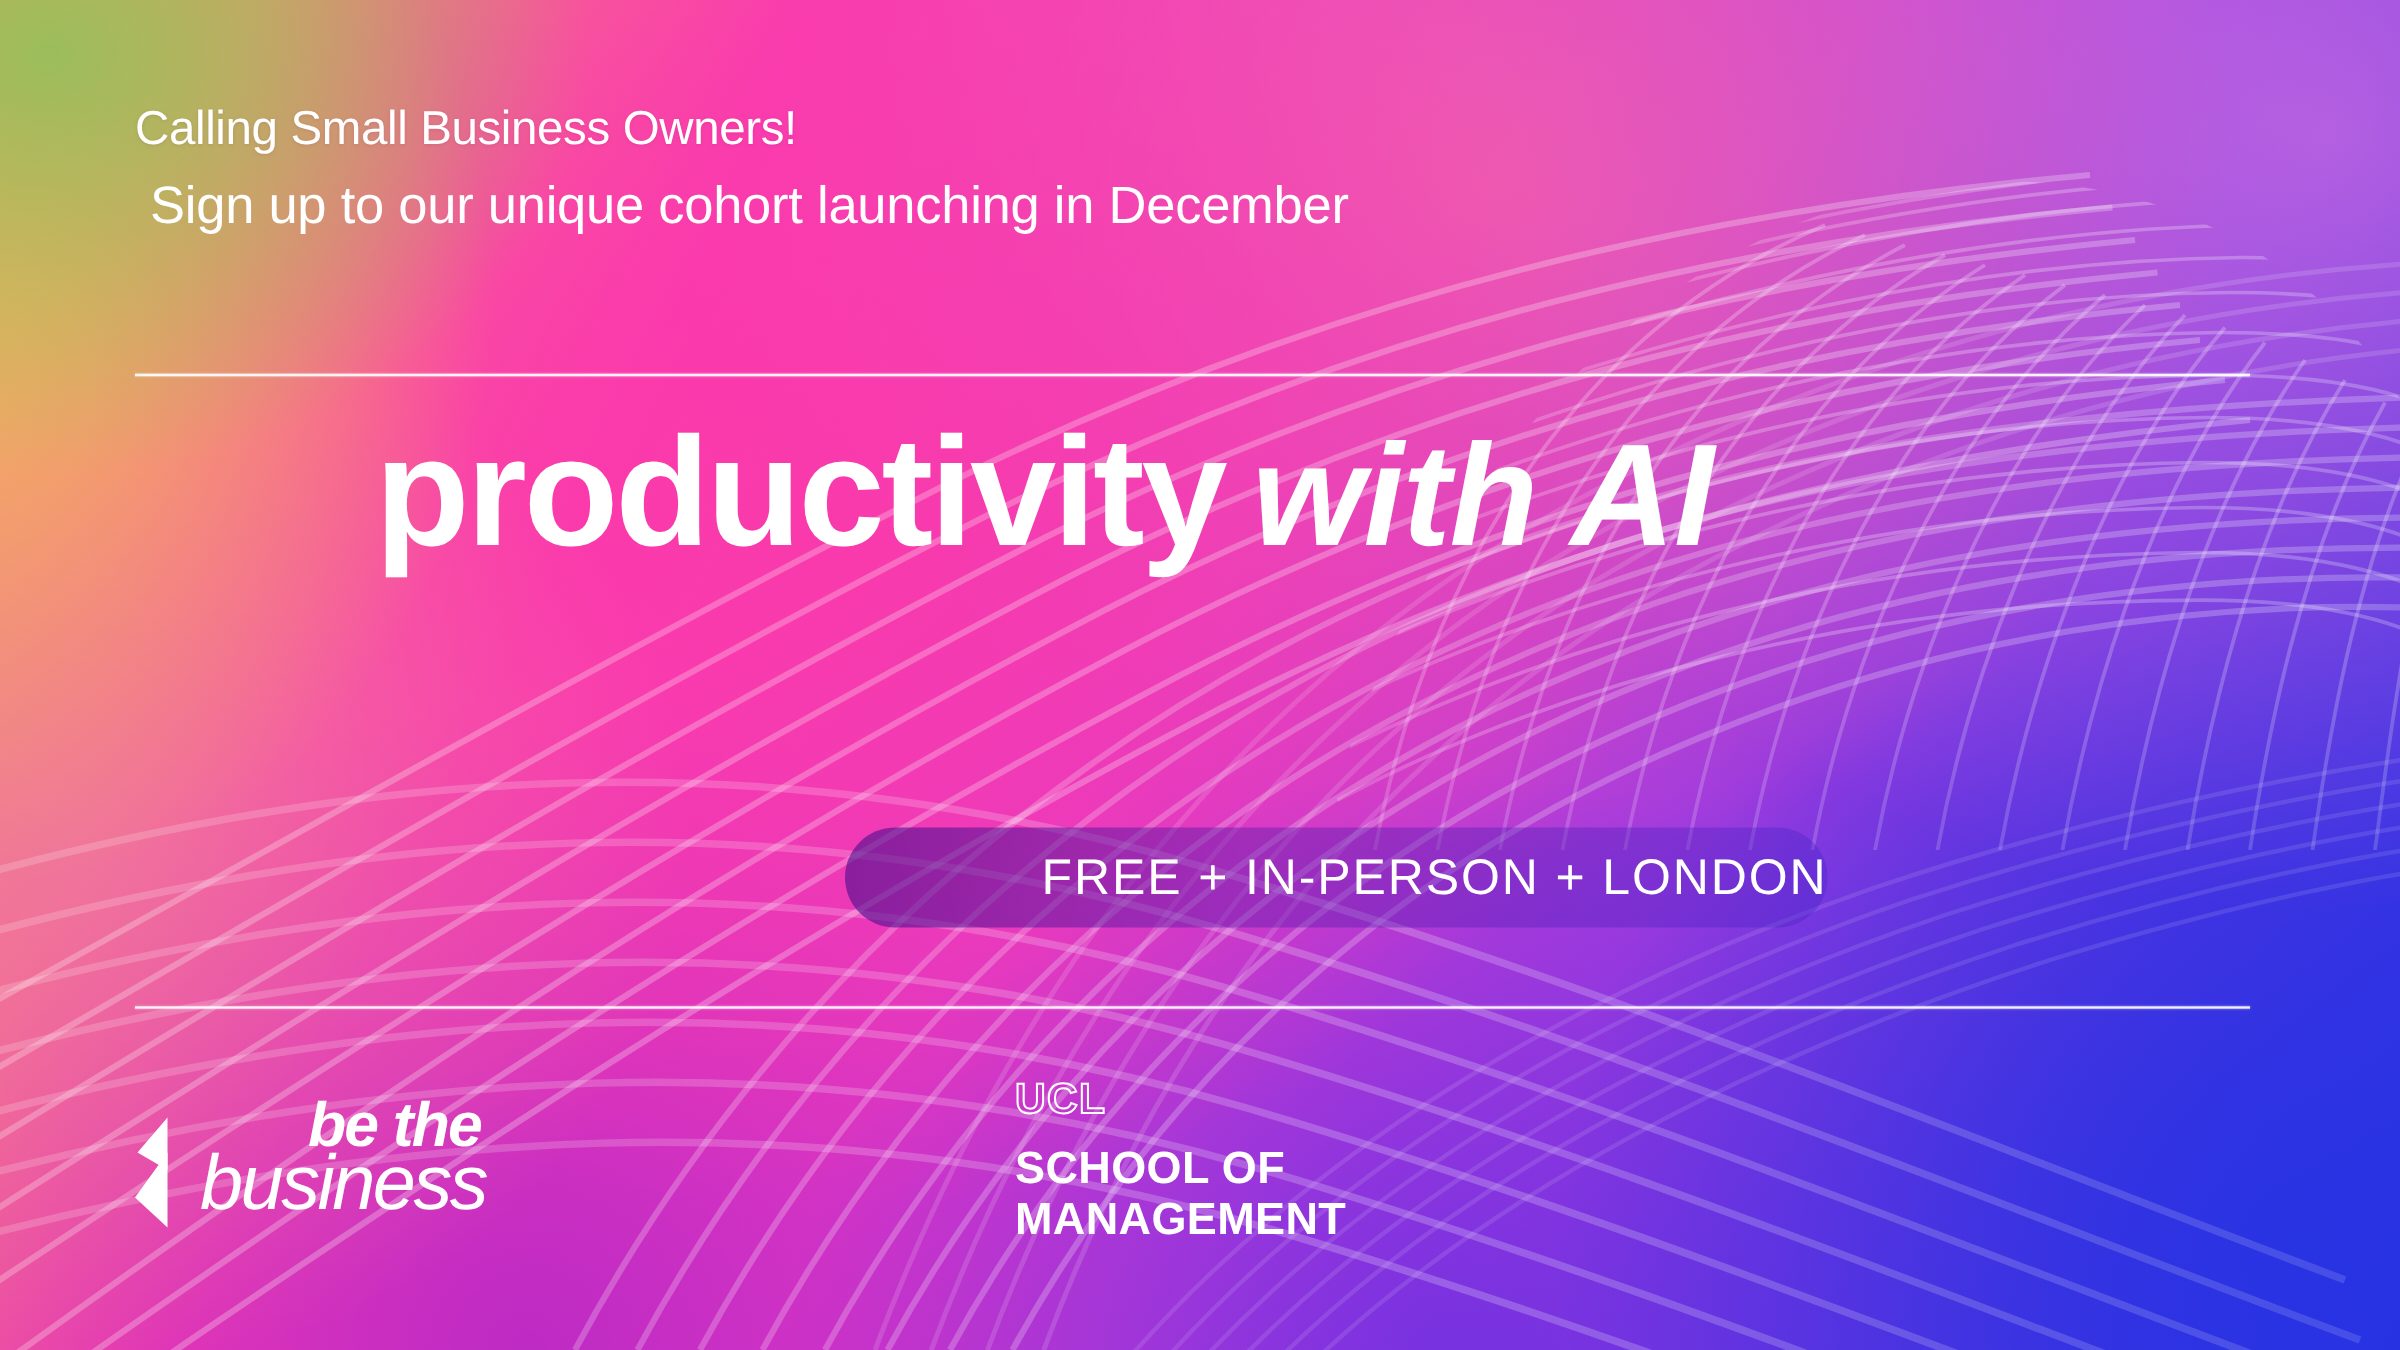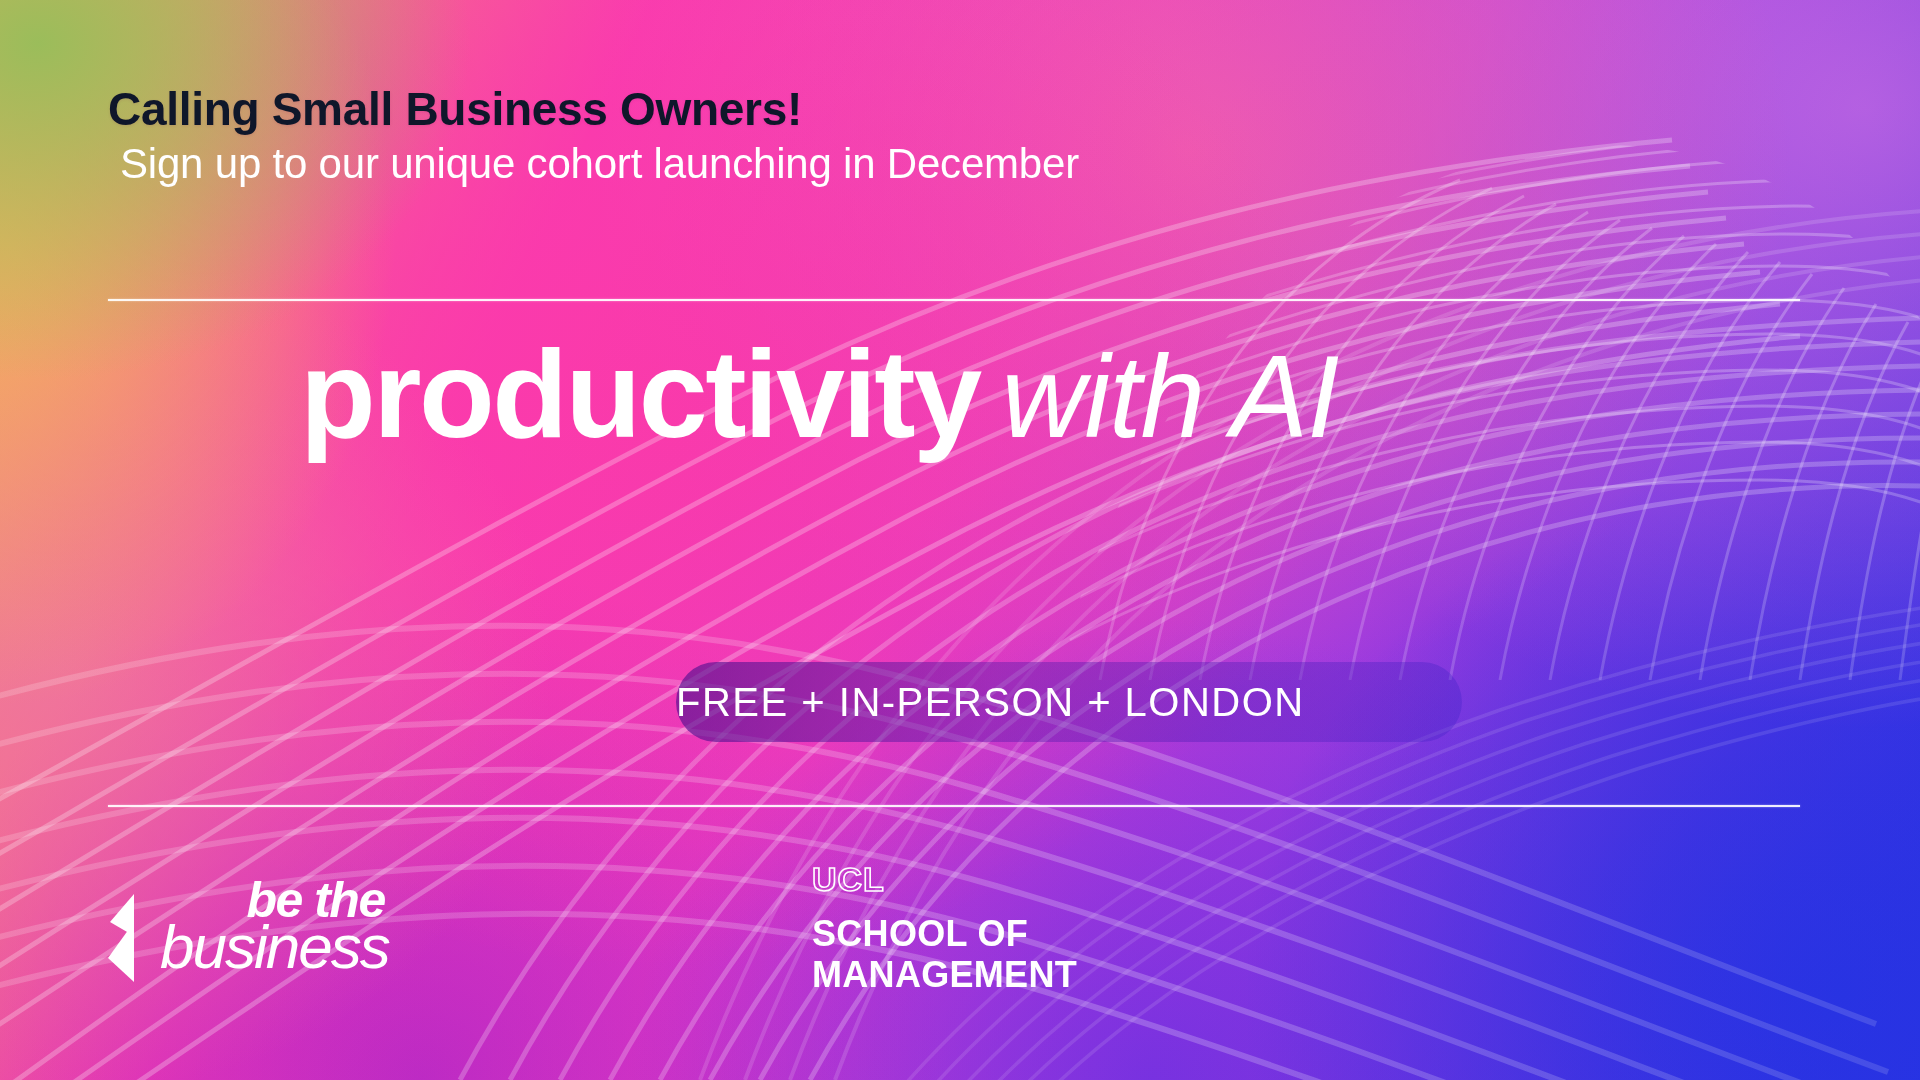--- a/index.html
+++ b/index.html
@@ -45,22 +45,22 @@
 
   
   .mesh { position:absolute; right:-40px; top:120px; width:900px; height:560px; }
   .mesh svg { width:100%; height:100%; }
 
   
   .content { position:absolute; inset:0; }
 
   .kicker {
     position:absolute; left:108px; top:82px;
-    color:#0f172a; font-weight:bold;
-    font-size:46px; letter-spacing:-0.3px;
+    color:#ffffff; font-weight:normal;
+    font-size:38px; letter-spacing:-0.3px;
     text-shadow:0 1px 3px rgba(120,10,80,0.12);
     white-space:nowrap;
   }
   .subkicker {
     position:absolute; left:120px; top:140px;
     color:#fff; font-weight:400;
     font-size:42px; letter-spacing:-0.2px;
     white-space:nowrap;
   }
 
@@ -77,29 +77,29 @@
   .hl-line1 {
     color:#fff; font-weight:300; font-size:104px;
     line-height:0.96; letter-spacing:-1px; white-space:nowrap;
   }
   .hl-line2 { white-space:nowrap; line-height:0.98; margin-top:4px; padding-left:196px; }
   .hl-bold {
     color:#fff; font-weight:bold; font-size:124px;
     letter-spacing:-2.5px;
   }
   .hl-italic {
-    color:#fff; font-weight:400; font-style:italic;
+    color:#fff; font-weight:700; font-style:italic;
     font-size:116px; letter-spacing:-1px; margin-left:22px;
   }
 
   .pill {
     position:absolute; left:676px; top:662px;
     width:786px; height:80px; border-radius:40px;
     background:linear-gradient(100deg, rgba(74,14,140,0.62) 0%, rgba(86,26,170,0.42) 40%, rgba(64,34,200,0.34) 100%);
-    display:flex; align-items:center; justify-content:flex-start;
+    display:flex; align-items:center; justify-content:flex-end;
   }
   .pill-text {
     color:#fff; font-size:40px; font-weight:400;
     letter-spacing:1.5px; white-space:nowrap;
   }
 
   
   .logos { position:absolute; left:0; top:850px; width:1920px; height:180px;padding-left:16px; }
 
   .logo { position:absolute; }

